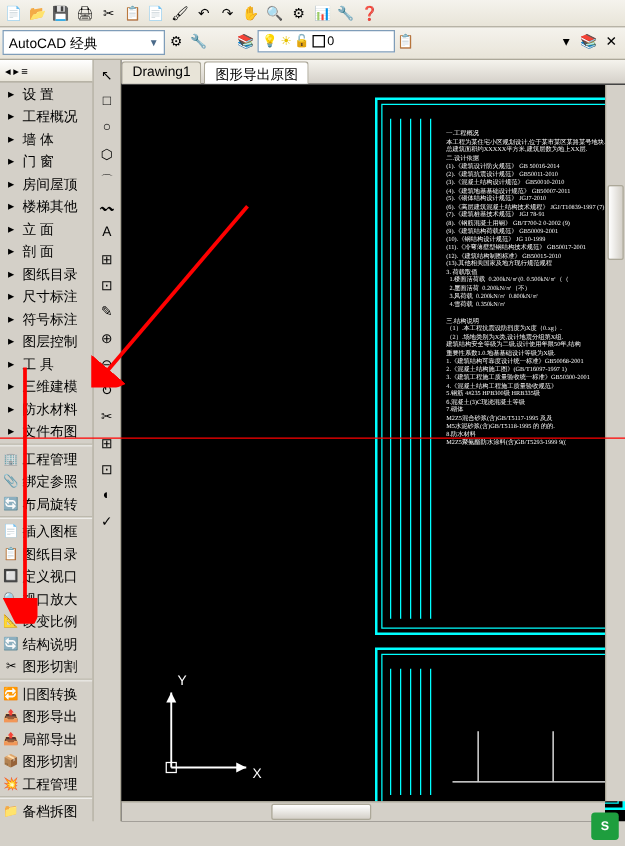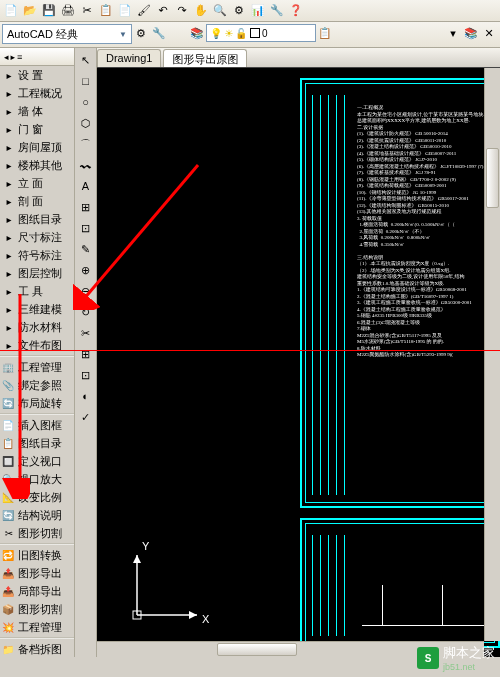--- a/index.html
+++ b/index.html
@@ -357,17 +357,13 @@
       <marker id="ah2" markerWidth="12" markerHeight="12" refX="2" refY="6" orient="auto">
         <polygon points="0,0 12,6 0,12" fill="#ff0000"></polygon>
       </marker>
     </defs>
   <line x1="30" y1="5" x2="30" y2="195" stroke="#ff0000" stroke-width="3" marker-end="url(#ah2)"></line>
 </svg>
 <div class="anno-line"></div>
 
 <div class="watermark">
   <div class="wm-logo">S</div>
-  <div>
-    <div class="wm-text">脚本之家</div>
-    <div style="color:#8fc98f;font-size:9px">jb51.net</div>
-  </div>
 </div>
 
 </body></html>

